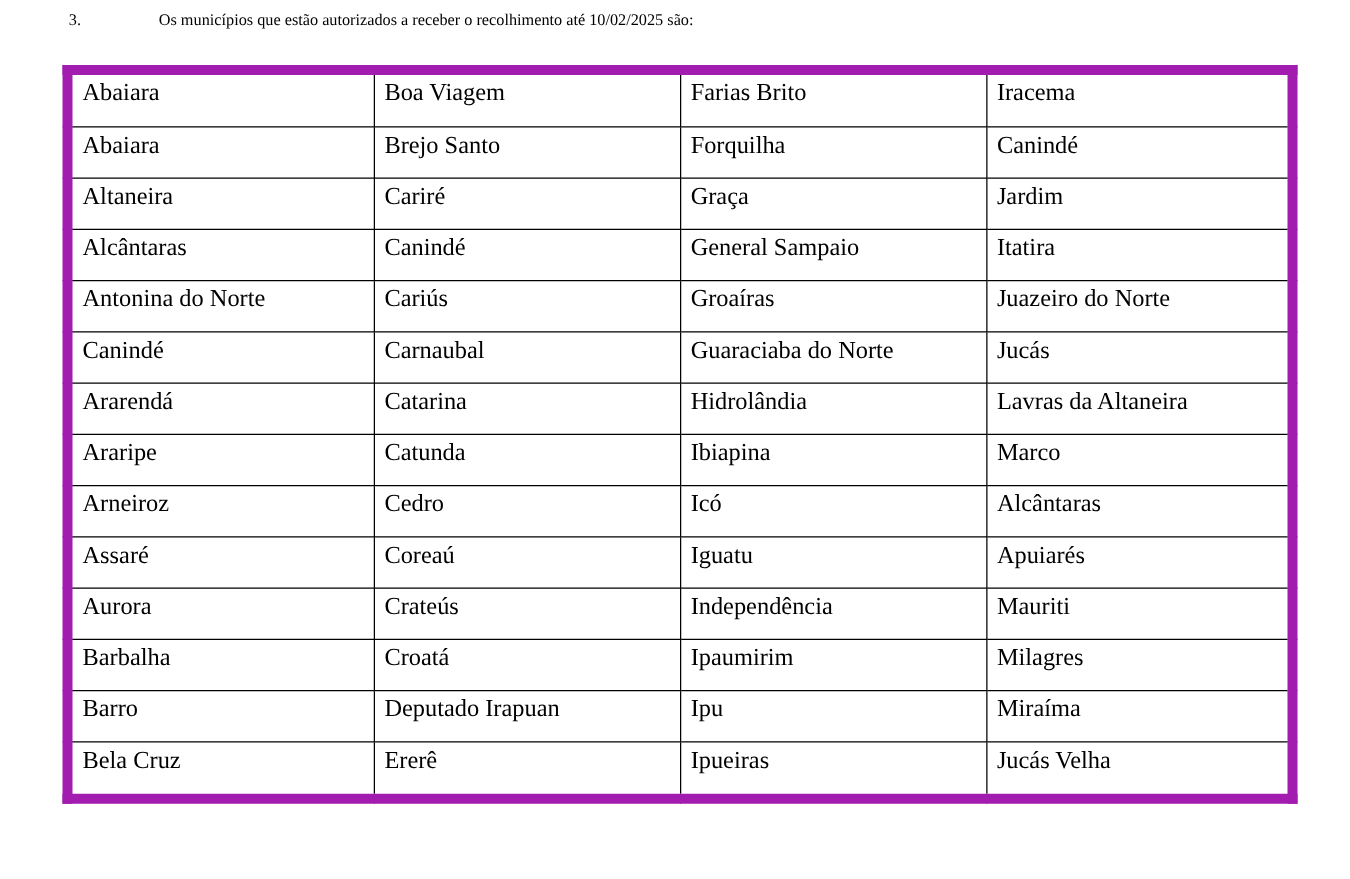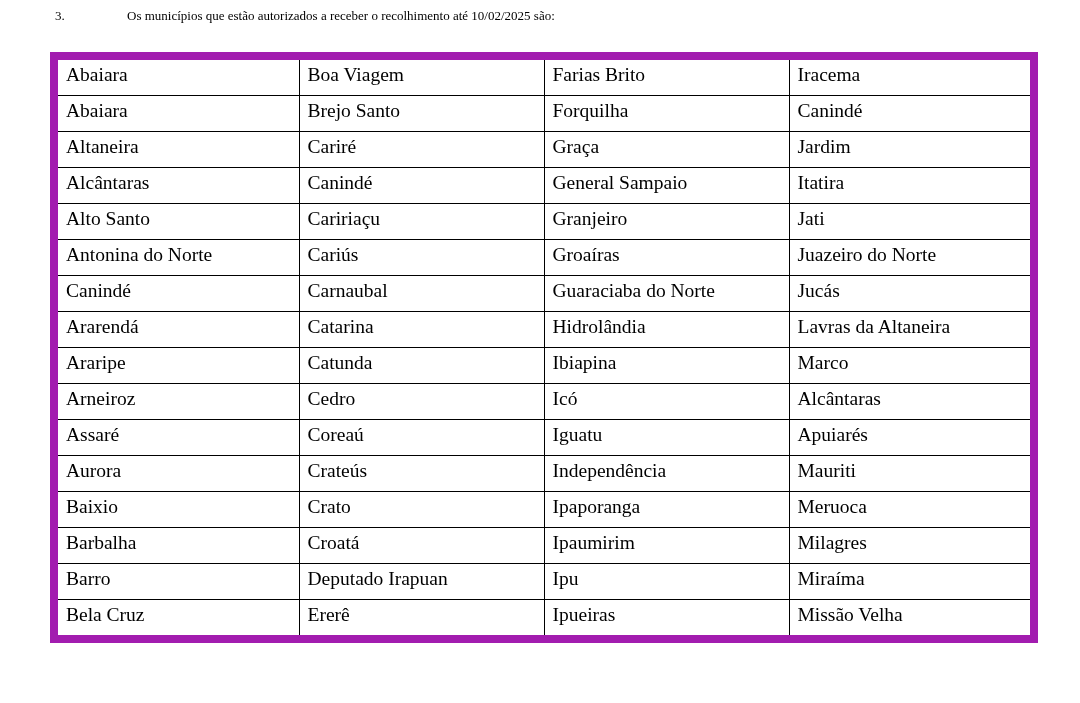--- a/index.html
+++ b/index.html
@@ -82,26 +82,20 @@
         <td>Graça</td>
         <td>Jardim</td>
       </tr>
       <tr>
         <td>Alcântaras</td>
         <td>Canindé</td>
         <td>General Sampaio</td>
         <td>Itatira</td>
       </tr>
       <tr>
-        <td>Alto Santo</td>
-        <td>Caririaçu</td>
-        <td>Granjeiro</td>
-        <td>Jati</td>
-      </tr>
-      <tr>
         <td>Antonina do Norte</td>
         <td>Cariús</td>
         <td>Groaíras</td>
         <td>Juazeiro do Norte</td>
       </tr>
       <tr>
         <td>Canindé</td>
         <td>Carnaubal</td>
         <td>Guaraciaba do Norte</td>
         <td>Jucás</td>
@@ -130,37 +124,31 @@
         <td>Iguatu</td>
         <td>Apuiarés</td>
       </tr>
       <tr>
         <td>Aurora</td>
         <td>Crateús</td>
         <td>Independência</td>
         <td>Mauriti</td>
       </tr>
       <tr>
-        <td>Baixio</td>
-        <td>Crato</td>
-        <td>Ipaporanga</td>
-        <td>Meruoca</td>
-      </tr>
-      <tr>
         <td>Barbalha</td>
         <td>Croatá</td>
         <td>Ipaumirim</td>
         <td>Milagres</td>
       </tr>
       <tr>
         <td>Barro</td>
         <td>Deputado Irapuan</td>
         <td>Ipu</td>
         <td>Miraíma</td>
       </tr>
       <tr>
         <td>Bela Cruz</td>
         <td>Ererê</td>
         <td>Ipueiras</td>
-        <td>Missão Velha</td>
+        <td>Jucás Velha</td>
       </tr>
     </tbody>
 </table>
 
 </body></html>

